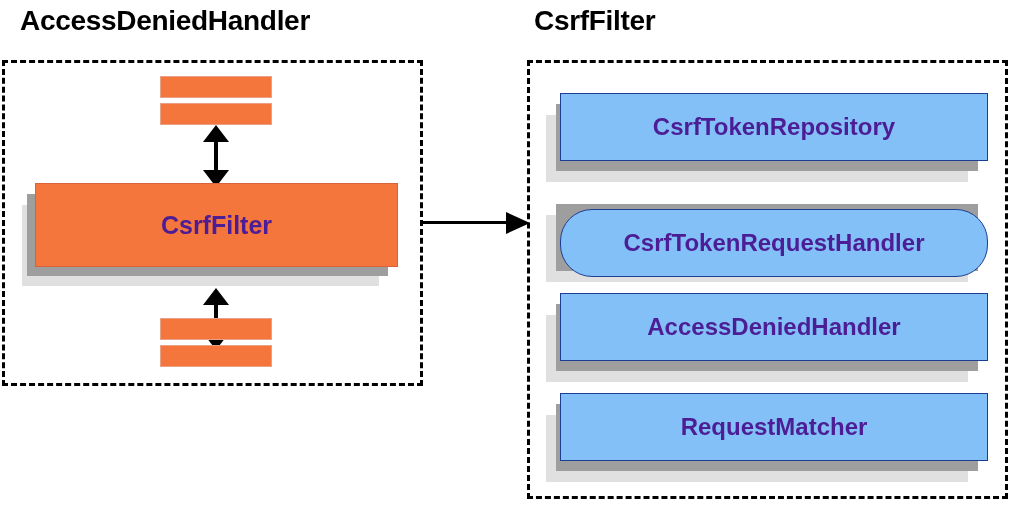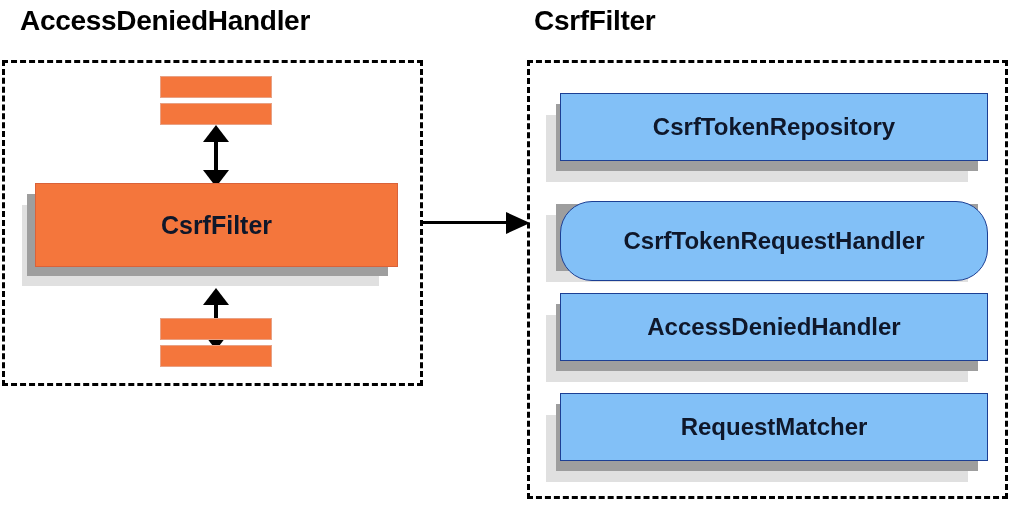--- a/index.html
+++ b/index.html
@@ -54,21 +54,21 @@
     box-sizing: border-box;
   }
   .node .shadow-far  { background: #e0e0e0; }
   .node .shadow-near { background: #9e9e9e; }
   .node .face {
     display: flex;
     align-items: center;
     justify-content: center;
     font-family: "Liberation Sans", sans-serif;
     font-weight: bold;
-    color: #0f172a;
+    color: #4c1d95;
     white-space: nowrap;
   }
 
   
   .node-orange .face {
     background: #f4763c;
     border: 1px solid #d9623a;
     font-size: 25px;
   }
   
@@ -175,21 +175,21 @@
 
   <div class="node node-blue" style="left:546px; top:93px; width:442px; height:89px;">
     <div class="shadow-far" style="left:0px;  top:22px; width:422px; height:67px;"></div>
     <div class="shadow-near" style="left:10px; top:11px; width:422px; height:67px;"></div>
     <div class="face" style="left:14px; top:0px; width:428px; height:68px;">CsrfTokenRepository</div>
   </div>
 
   <div class="node node-blue" style="left:546px; top:193px; width:442px; height:89px;">
     <div class="shadow-far" style="left:0px;  top:22px; width:422px; height:67px;"></div>
     <div class="shadow-near" style="left:10px; top:11px; width:422px; height:67px;"></div>
-    <div class="face" style="left:14px; top:8px; width:428px; height:80px;border-radius:32px;">CsrfTokenRequestHandler</div>
+    <div class="face" style="left:14px; top:16px; width:428px; height:68px;border-radius:32px;">CsrfTokenRequestHandler</div>
   </div>
 
   <div class="node node-blue" style="left:546px; top:293px; width:442px; height:89px;">
     <div class="shadow-far" style="left:0px;  top:22px; width:422px; height:67px;"></div>
     <div class="shadow-near" style="left:10px; top:11px; width:422px; height:67px;"></div>
     <div class="face" style="left:14px; top:0px; width:428px; height:68px;">AccessDeniedHandler</div>
   </div>
 
   <div class="node node-blue" style="left:546px; top:393px; width:442px; height:89px;">
     <div class="shadow-far" style="left:0px;  top:22px; width:422px; height:67px;"></div>

